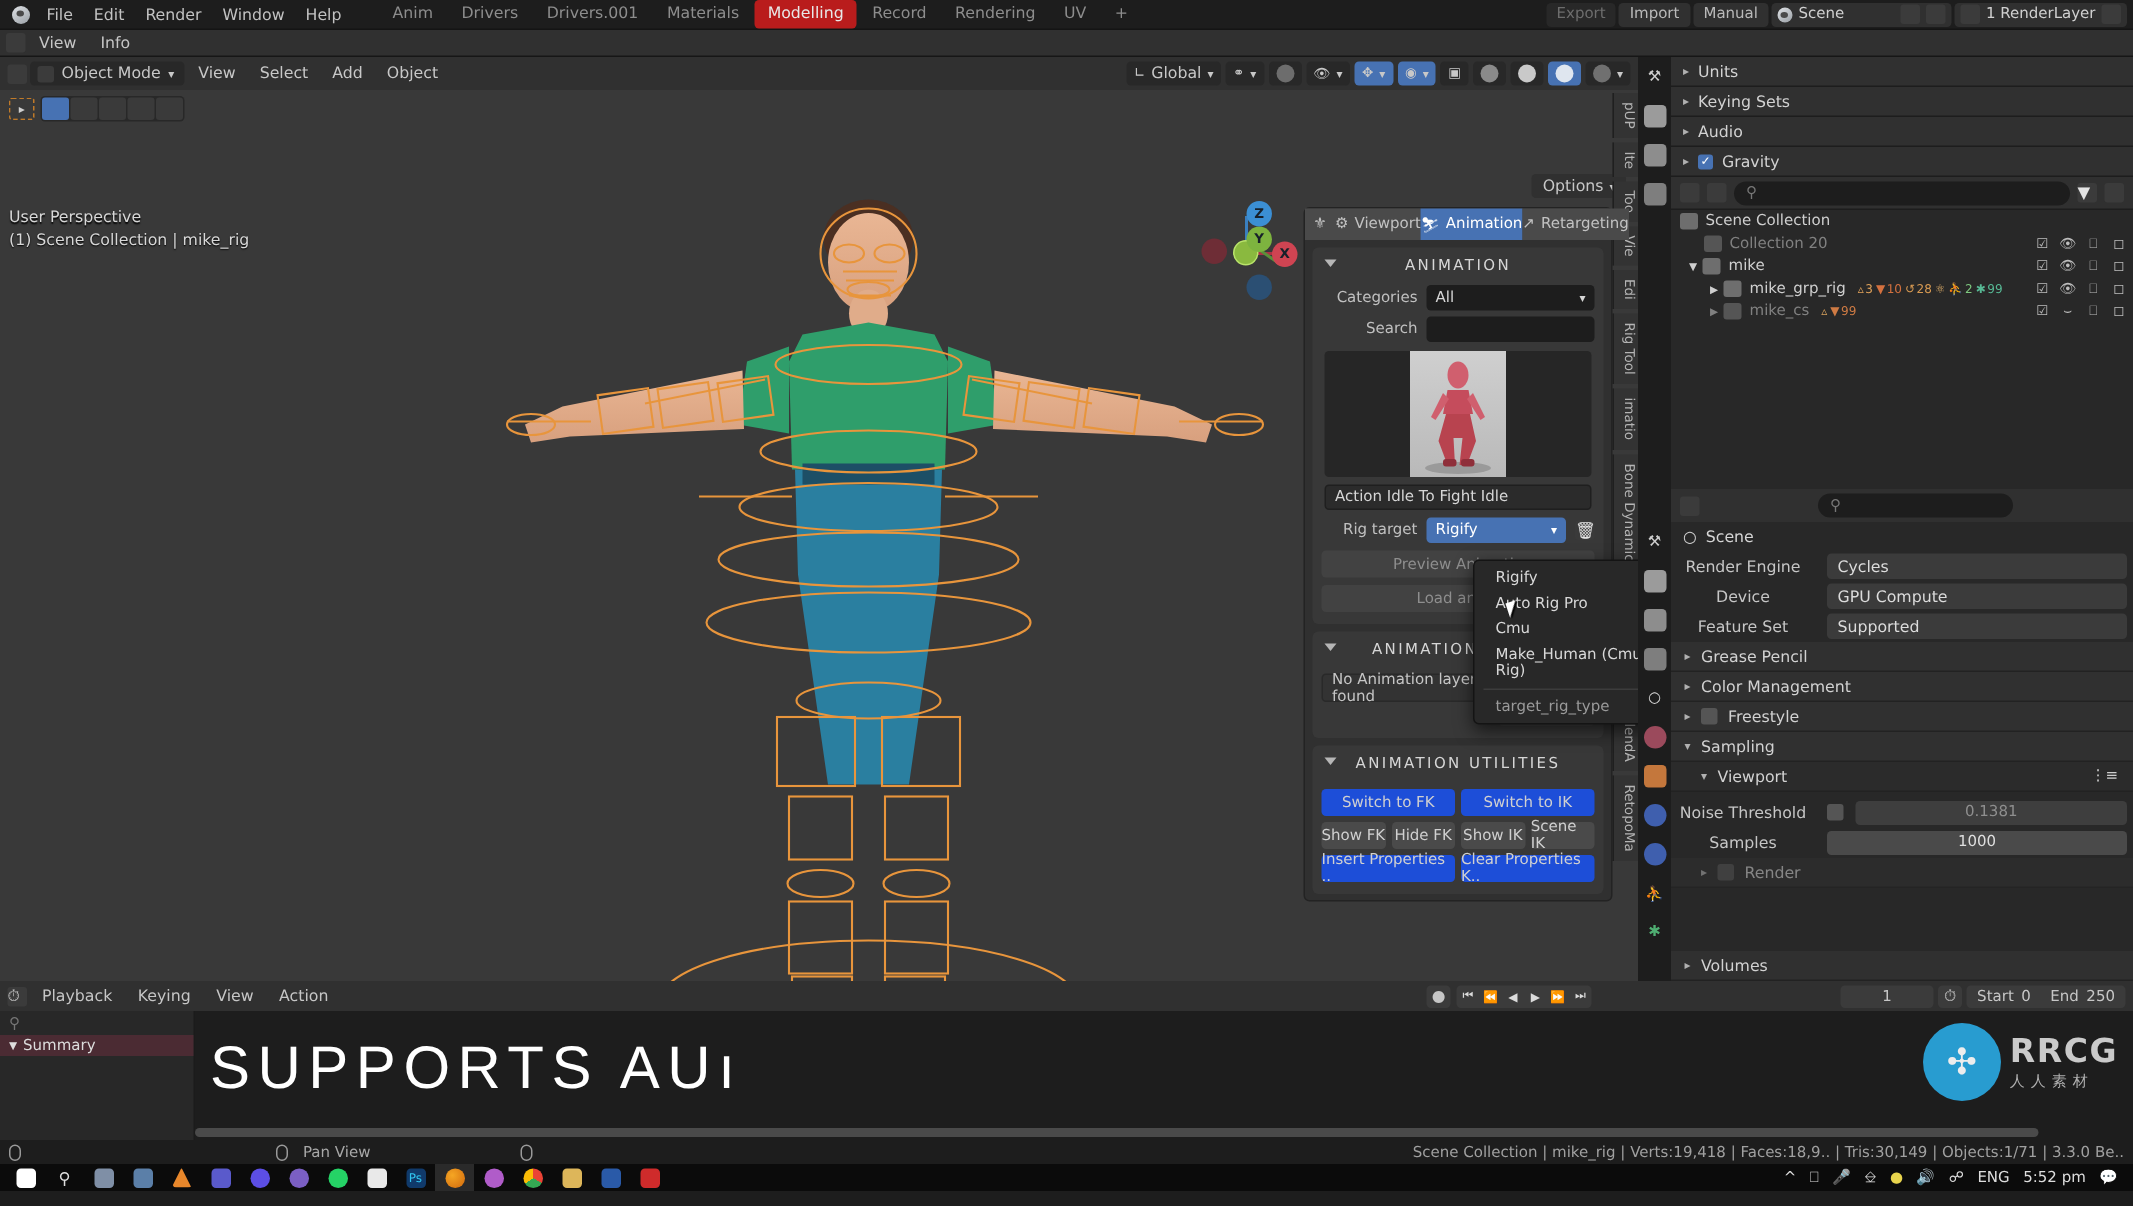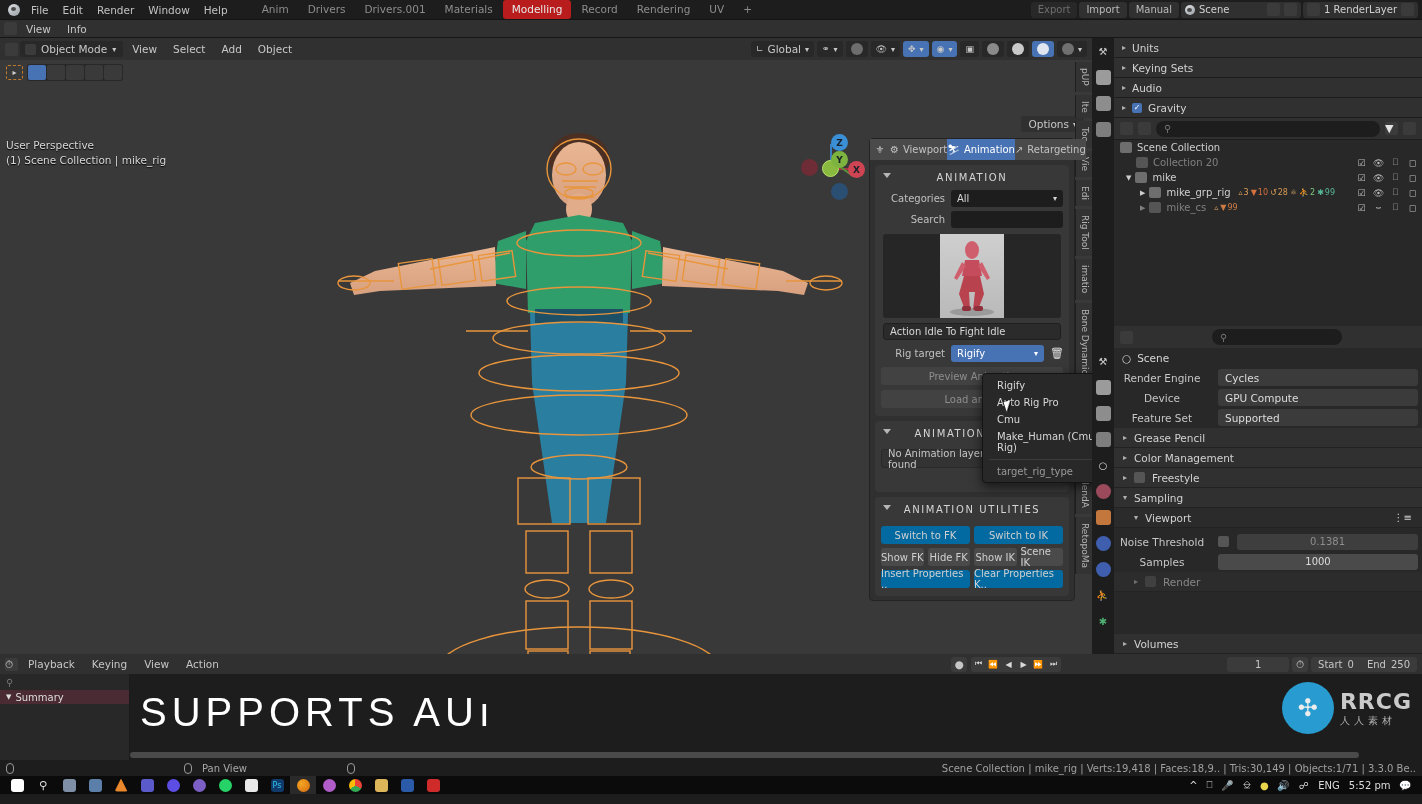--- a/index.html
+++ b/index.html
@@ -176,21 +176,21 @@
     border-radius:3px; display:flex; align-items:center; padding:0 6px;
     font-size:10px; color:#d6d6d6;
   }
   .btn-wide {
     height:18px; background:#4a4a4a; border-radius:3px; display:flex;
     align-items:center; justify-content:center; font-size:10px; color:#c9c9c9;
     margin-top:5px;
   }
   .btn-wide.dim { color:#8e8e8e; background:#424242;}
   .btn2 { display:flex; gap:4px; margin-top:4px;}
-  .btn2 > div { flex:1; height:18px; background:#0369a1; border-radius:3px;
+  .btn2 > div { flex:1; height:18px; background:#1d4ed8; border-radius:3px;
     display:flex;align-items:center;justify-content:center;font-size:10px;color:#d0d0d0;}
   .btn4 { display:flex; gap:4px; margin-top:4px;}
   .btn4 > div { flex:1; height:18px; background:#4a4a4a; border-radius:3px;
     display:flex;align-items:center;justify-content:center;font-size:10px;color:#d0d0d0;}
   .alayer-row { display:flex; gap:5px; align-items:flex-start; margin-top:3px;}
   .alayer-msg {
     flex:1; height:19px; background:#333333; border:1px solid #292929;
     border-radius:3px; display:flex; align-items:center; padding-left:6px;
     font-size:10px; color:#c6c6c6;
   }

